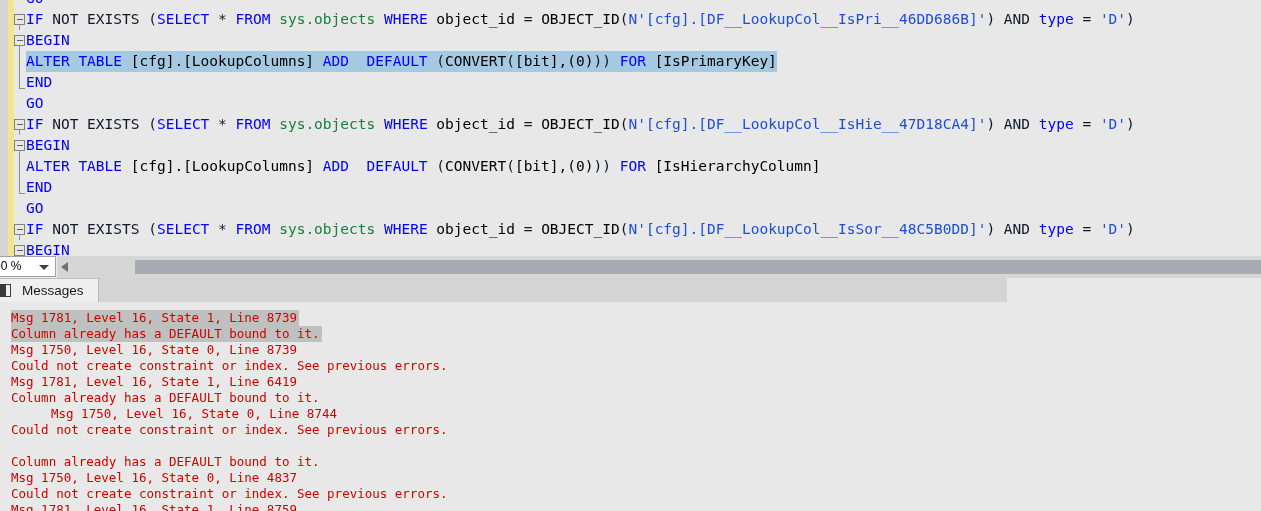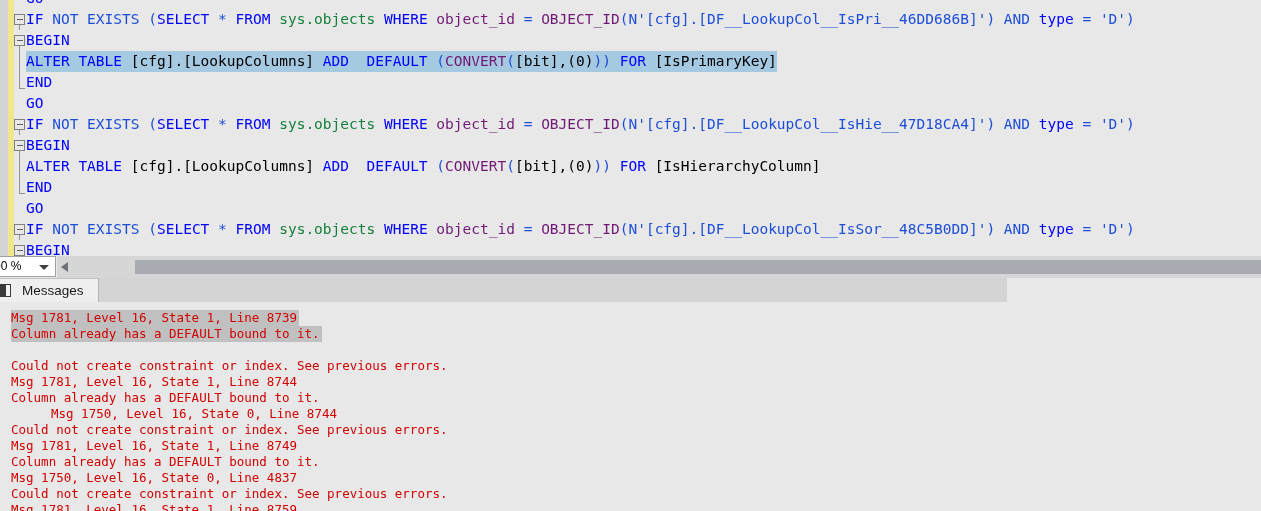--- a/index.html
+++ b/index.html
@@ -59,23 +59,23 @@
     color: #000000;
   }
   .code-text {
     position: absolute;
     left: 12px;
     white-space: pre;
   }
 
   
   .k-blue   { color: #0000ff; }
-  .k-gray   { color: #1d4ed8; }
+  .k-gray   { color: #0f172a; }
   .k-green  { color: #15803d; }
-  .k-magenta{ color: #701a75; }
+  .k-magenta{ color: #000000; }
   .k-red    { color: #1d4ed8; }
   .k-black  { color: #000000; }
   .sel      { background: #a6c9e2; }
 
   
   .fold-box {
     position: absolute;
     left: 0px;
     width: 11px; height: 11px;
     border: 1px solid #808080;
@@ -259,23 +259,23 @@
 <div id="tab-strip">
   <div id="tab-messages">
     <span id="messages-tab-icon"></span>
     <span>Messages</span>
   </div>
 </div>
 
 <div id="messages-pane">
     <div class="msg-line highlight" style="top: 8px;">Msg 1781, Level 16, State 1, Line 8739</div>
     <div class="msg-line highlight" style="top: 24px;">Column already has a DEFAULT bound to it.</div>
+    <div class="msg-line" style="top: 40px;">Msg 1750, Level 16, State 0, Line 8739</div>
     <div class="msg-line" style="top: 56px;">Could not create constraint or index. See previous errors.</div>
-    <div class="msg-line" style="top: 72px;">Msg 1781, Level 16, State 1, Line 8744</div>
+    <div class="msg-line" style="top: 72px;">Msg 1781, Level 16, State 1, Line 6419</div>
     <div class="msg-line" style="top: 88px;">Column already has a DEFAULT bound to it.</div>
     <div class="msg-line" style="top: 104px; padding-left: 40px;">Msg 1750, Level 16, State 0, Line 8744</div>
     <div class="msg-line" style="top: 120px;">Could not create constraint or index. See previous errors.</div>
-    <div class="msg-line" style="top: 136px;">Msg 1781, Level 16, State 1, Line 8749</div>
     <div class="msg-line" style="top: 152px;">Column already has a DEFAULT bound to it.</div>
     <div class="msg-line" style="top: 168px;">Msg 1750, Level 16, State 0, Line 4837</div>
     <div class="msg-line" style="top: 184px;">Could not create constraint or index. See previous errors.</div>
     <div class="msg-line" style="top: 200px;">Msg 1781, Level 16, State 1, Line 8759</div>
   </div>
 
 </body></html>

